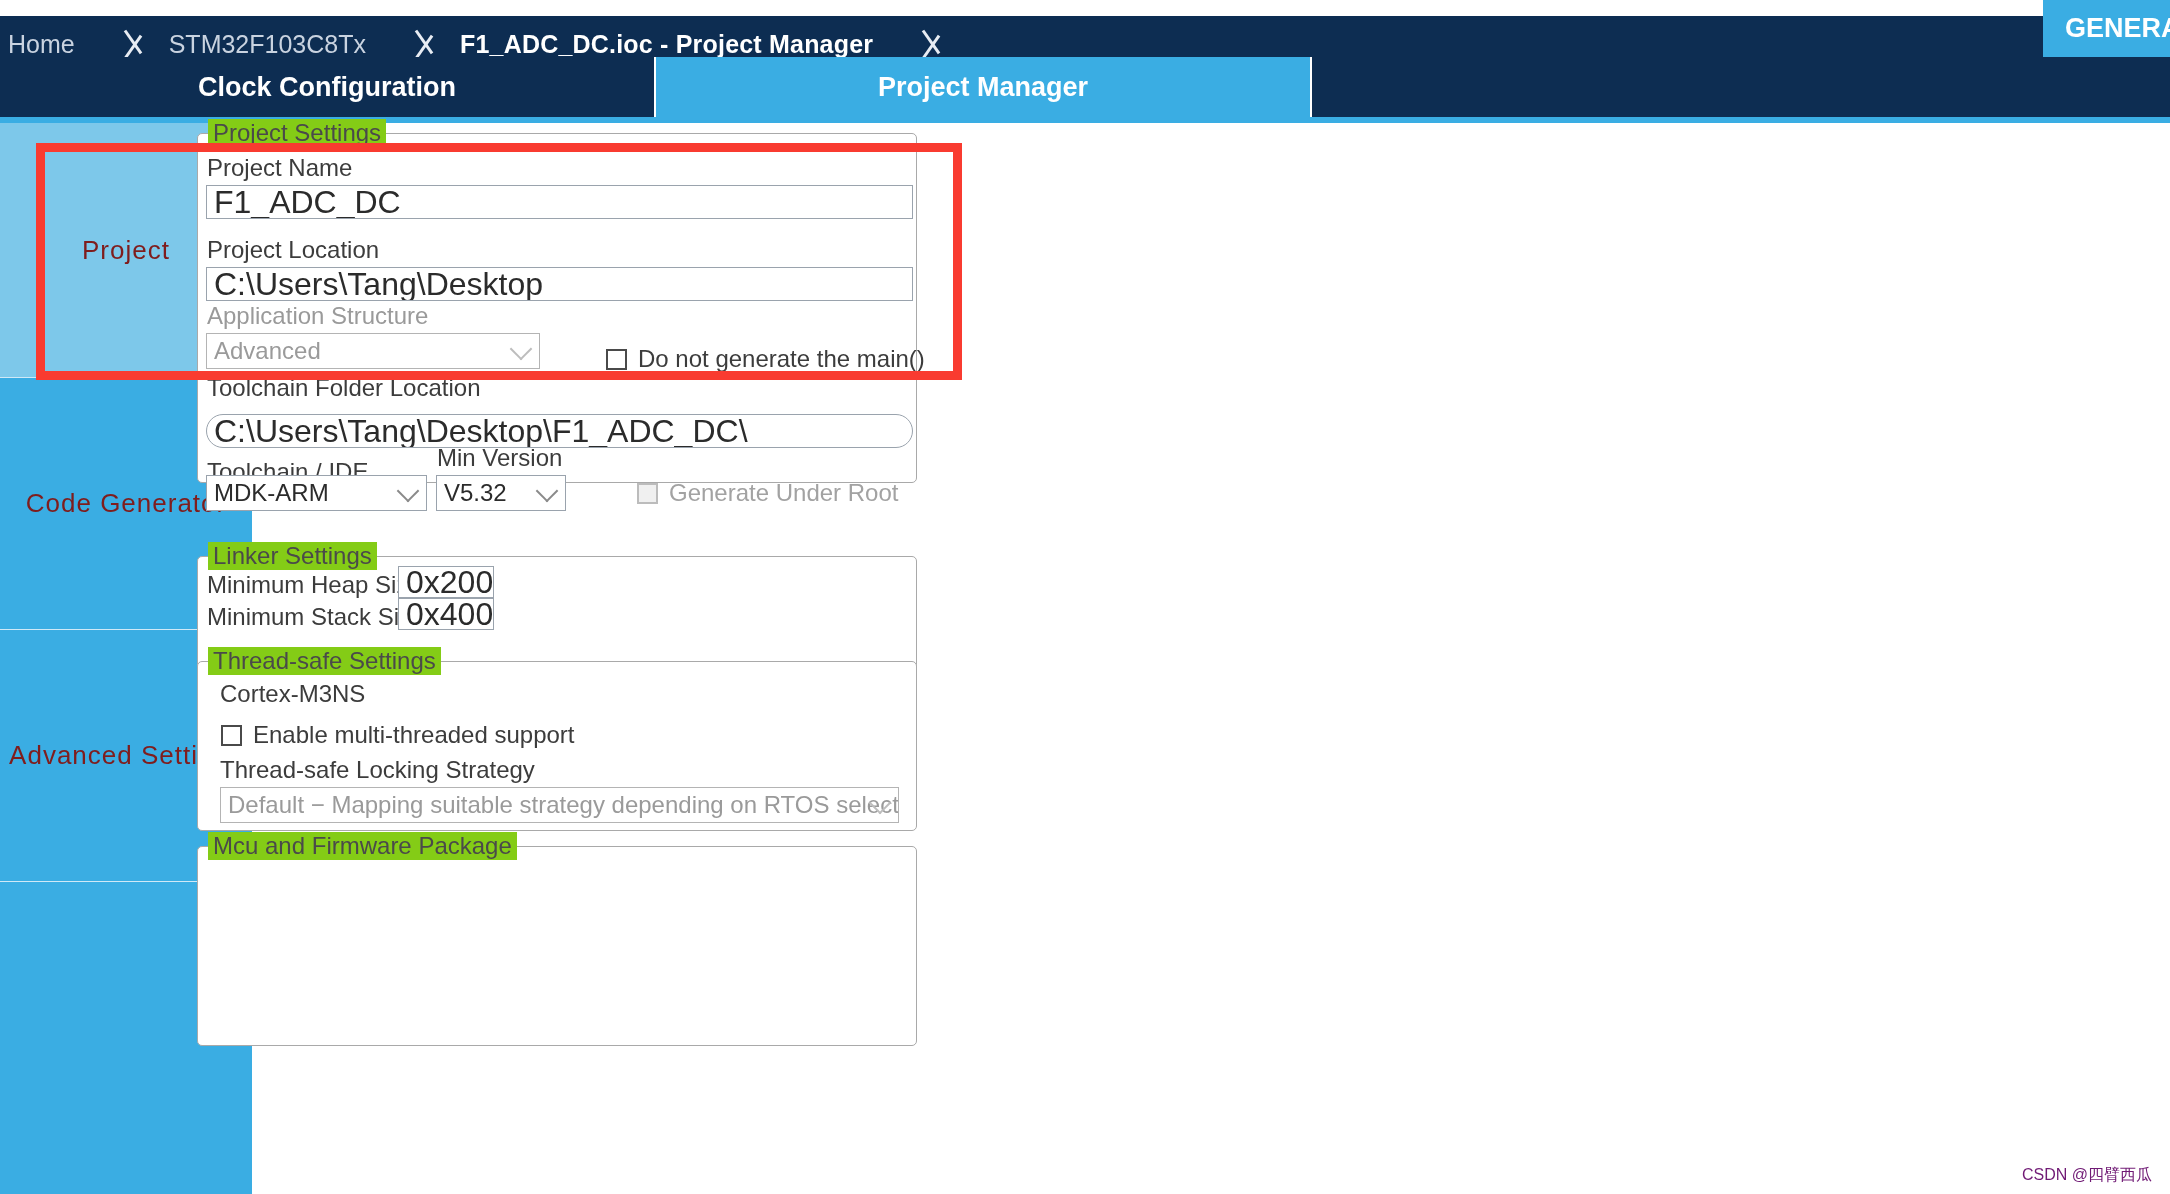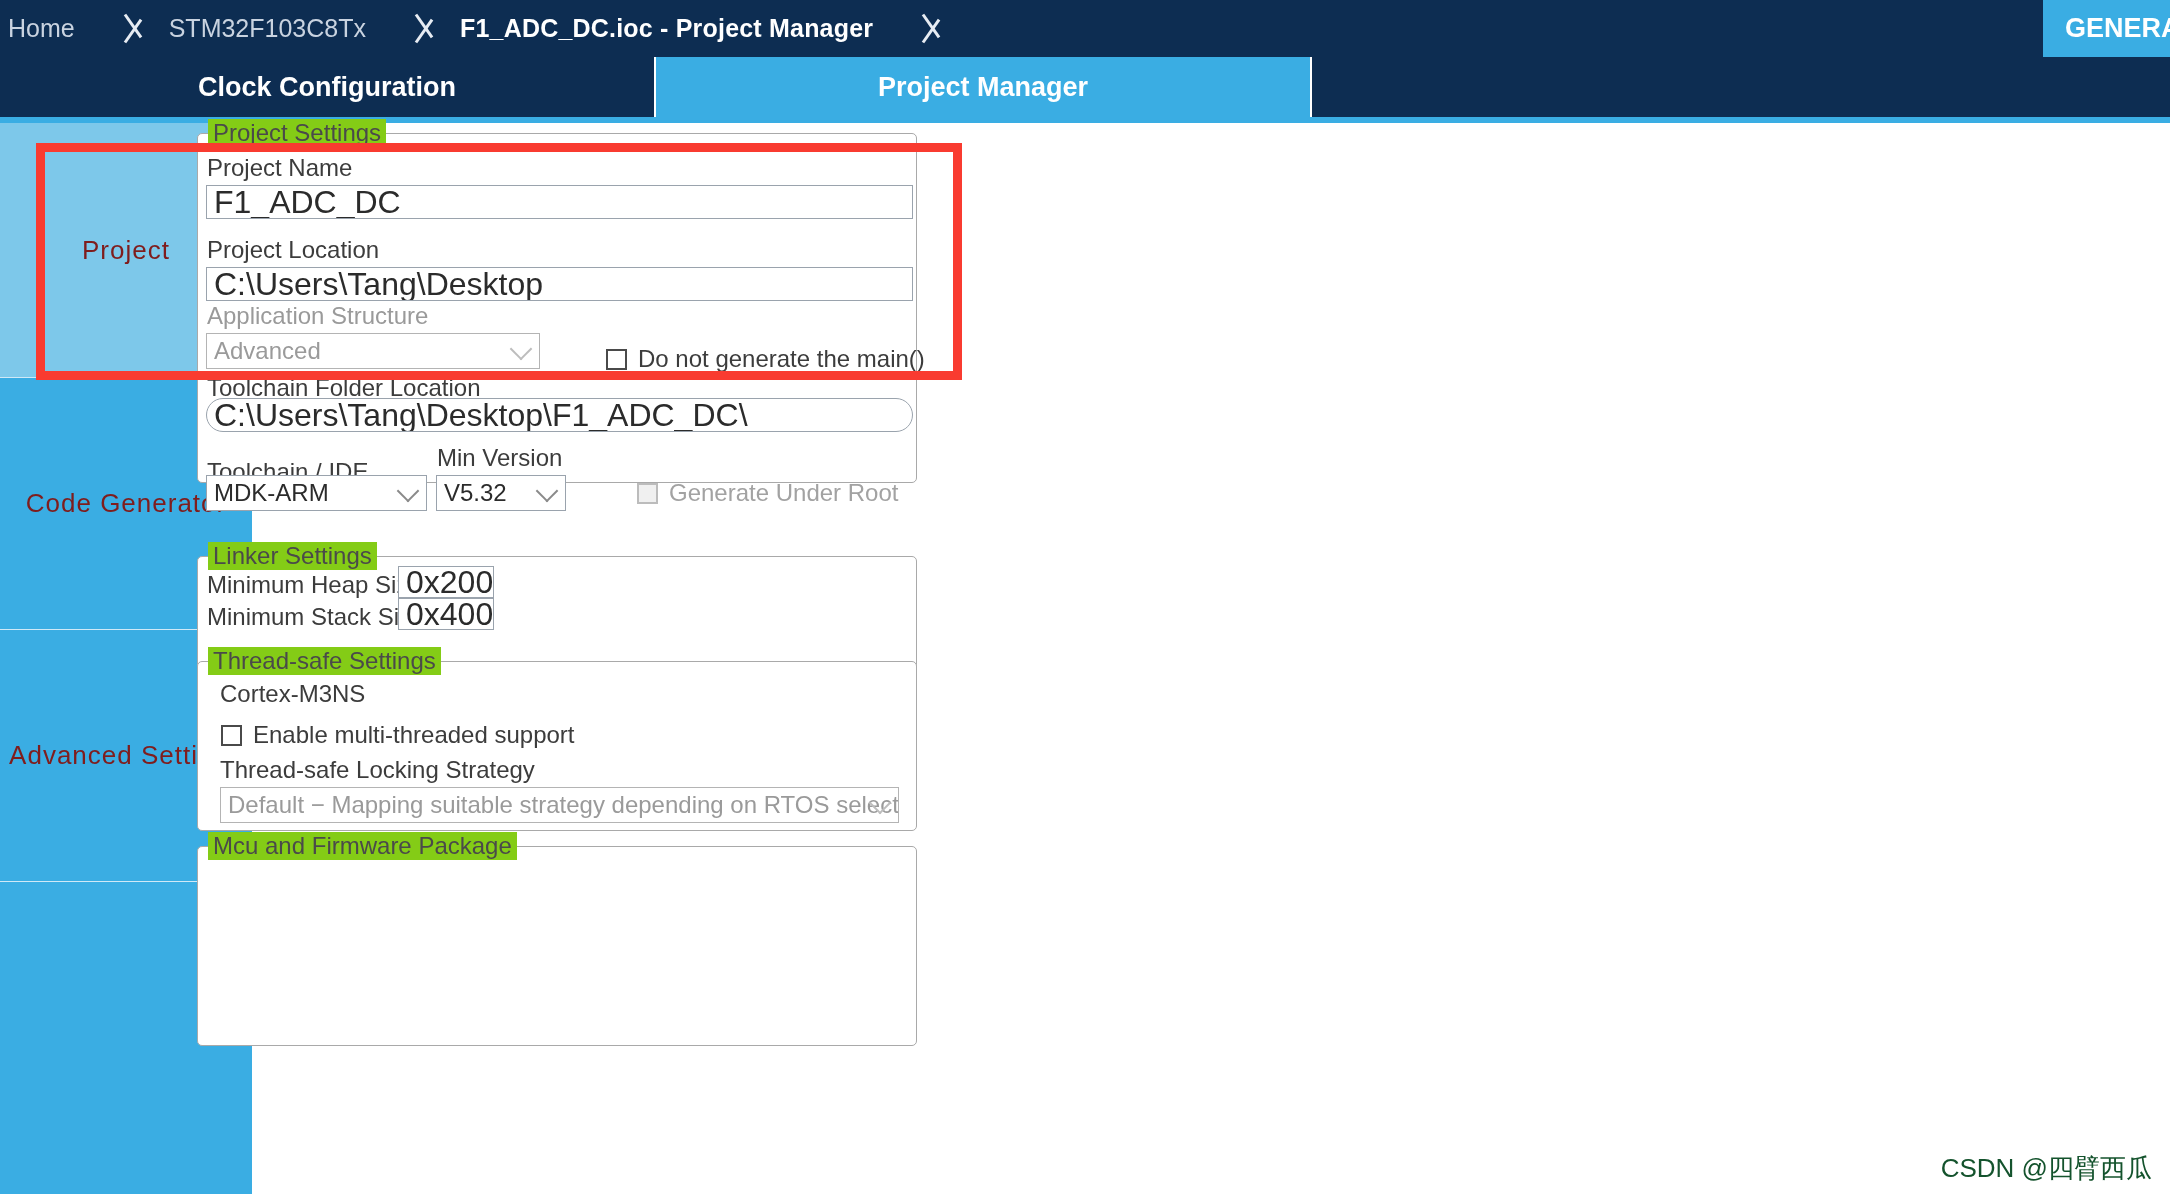--- a/index.html
+++ b/index.html
@@ -8,21 +8,21 @@
     width: 2170px;
     height: 1194px;
     overflow: hidden;
     background: #ffffff;
     font-family: "Liberation Sans", sans-serif;
   }
 
   
   .breadcrumb-bar {
     position: absolute;
-    top: 0; left: 0;
+    top: 16px; left: 0;
     width: 2170px;
     height: 57px;
     background: #0b2palette;
     background: #0d2d52;
     display: flex;
     align-items: stretch;
   }
   .crumb {
     position: relative;
     display: flex;
@@ -230,22 +230,22 @@
     border: 9px solid #f93b30;
     pointer-events: none;
     z-index: 50;
   }
 
   
   .watermark {
     position: absolute;
     right: 18px;
     bottom: 8px;
-    font-size: 26px;
-    color: #14532d;
+    font-size: 16px;
+    color: #701a75;
     white-space: nowrap;
   }
 </style>
 </head>
 <body>
 
 <div class="breadcrumb-bar">
   <div class="crumb first">
     <span>Home</span>
   </div>
@@ -307,21 +307,21 @@
     <div class="combo disabled" style="left:8px; top:199px; width:334px; height:36px;">
       <span>Advanced</span>
       <span class="caret"></span>
     </div>
     <div class="checkrow" style="left:364px; top:211px;margin-left:44px;">
       <span class="cbox"></span>
       <span>Do not generate the main()</span>
     </div>
 
     <div class="fld-label" style="left:9px; top:240px;">Toolchain Folder Location</div>
-    <div class="textbox" style="left:8px; top:264px; width:707px; height:34px;border-radius:17px;">
+    <div class="textbox" style="left:8px; top:280px; width:707px; height:34px;border-radius:17px;">
       <span>C:\Users\Tang\Desktop\F1_ADC_DC\</span>
     </div>
 
     <div class="fld-label" style="left:9px; top:324px;">Toolchain / IDE</div>
     <div class="fld-label" style="left:239px; top:310px;">Min Version</div>
     <div class="combo" style="left:8px; top:341px; width:221px; height:36px;">
       <span>MDK-ARM</span>
       <span class="caret"></span>
     </div>
     <div class="combo" style="left:238px; top:341px; width:130px; height:36px;">

